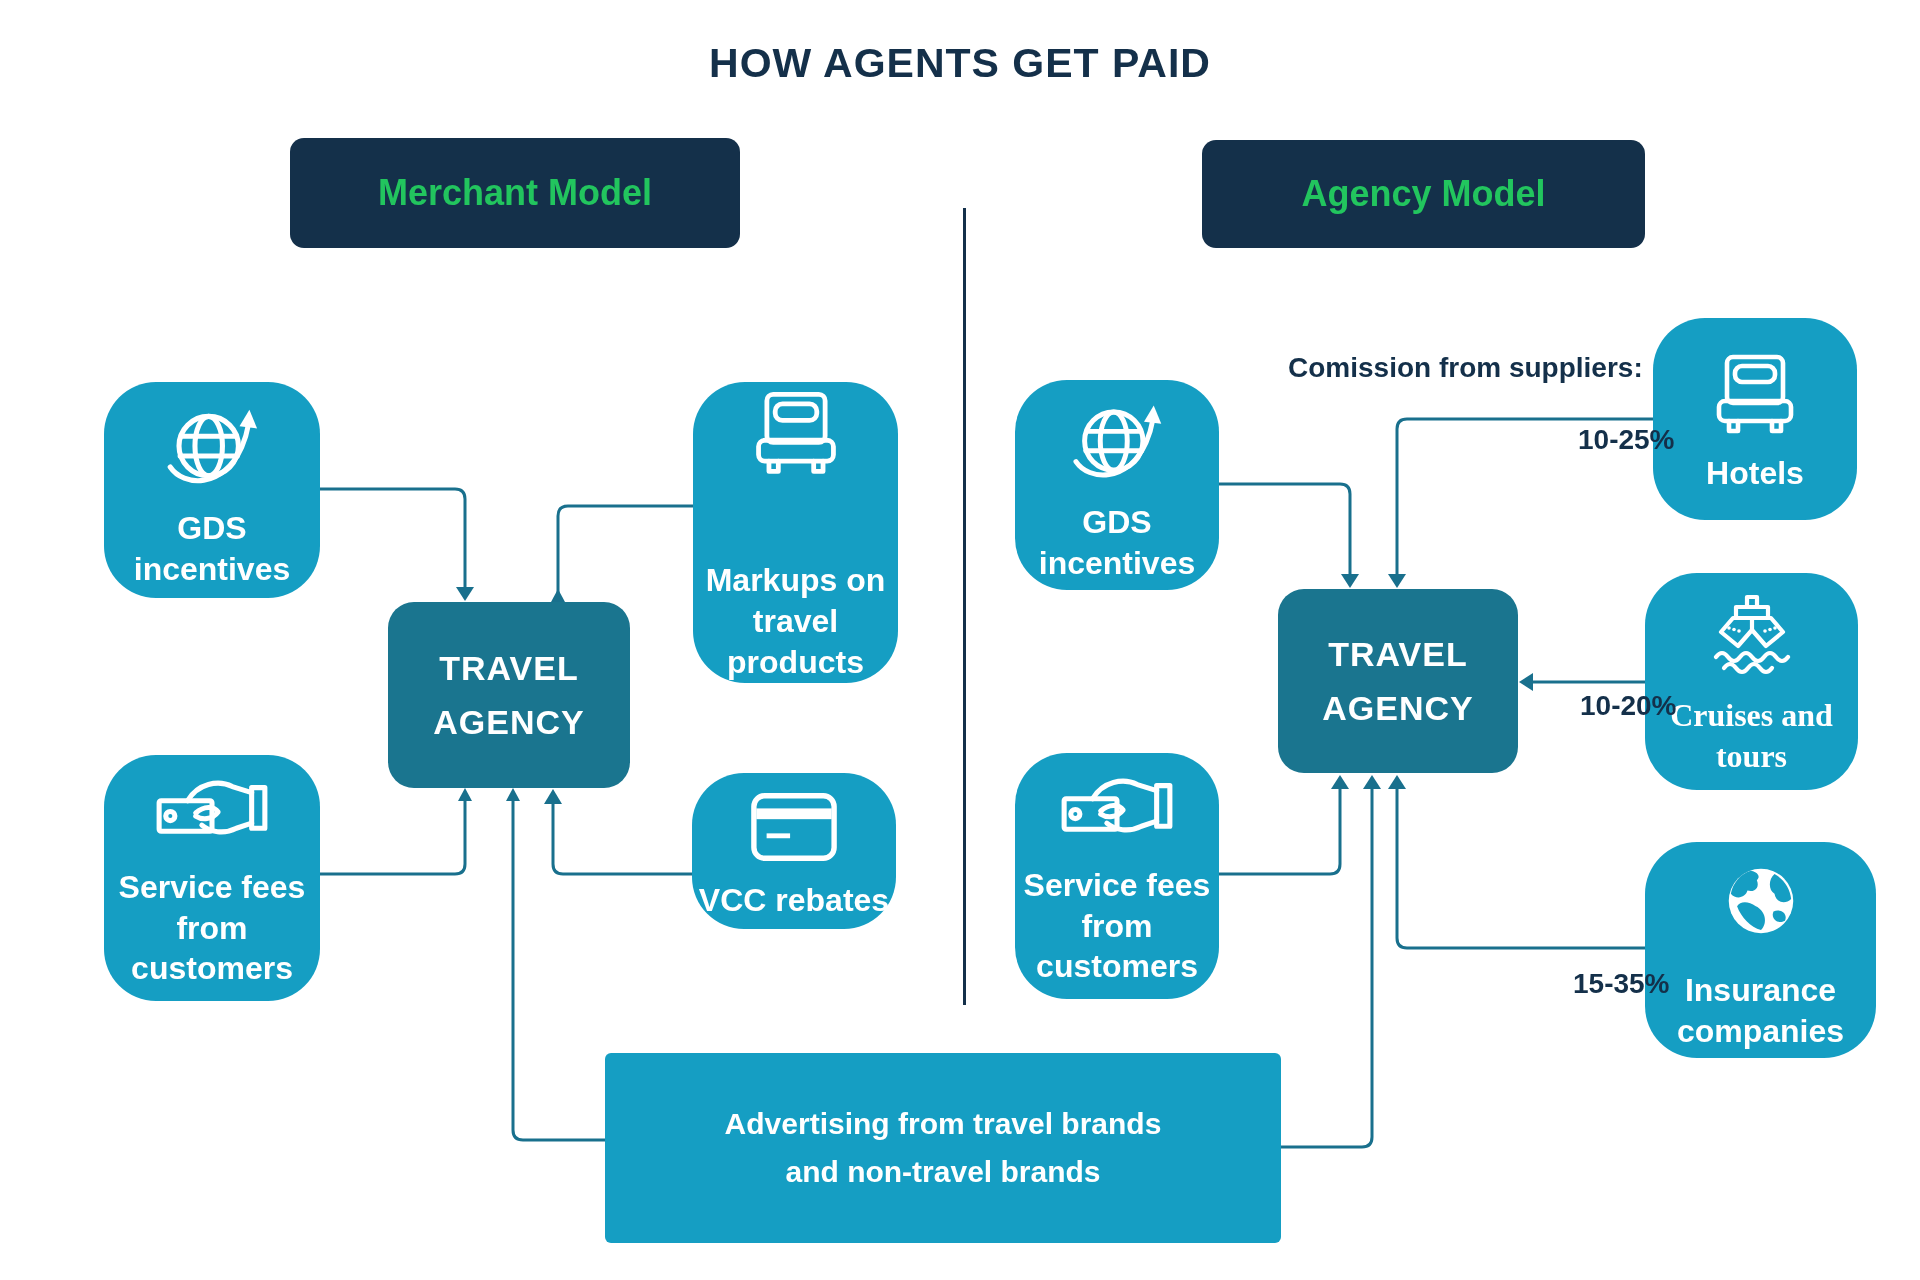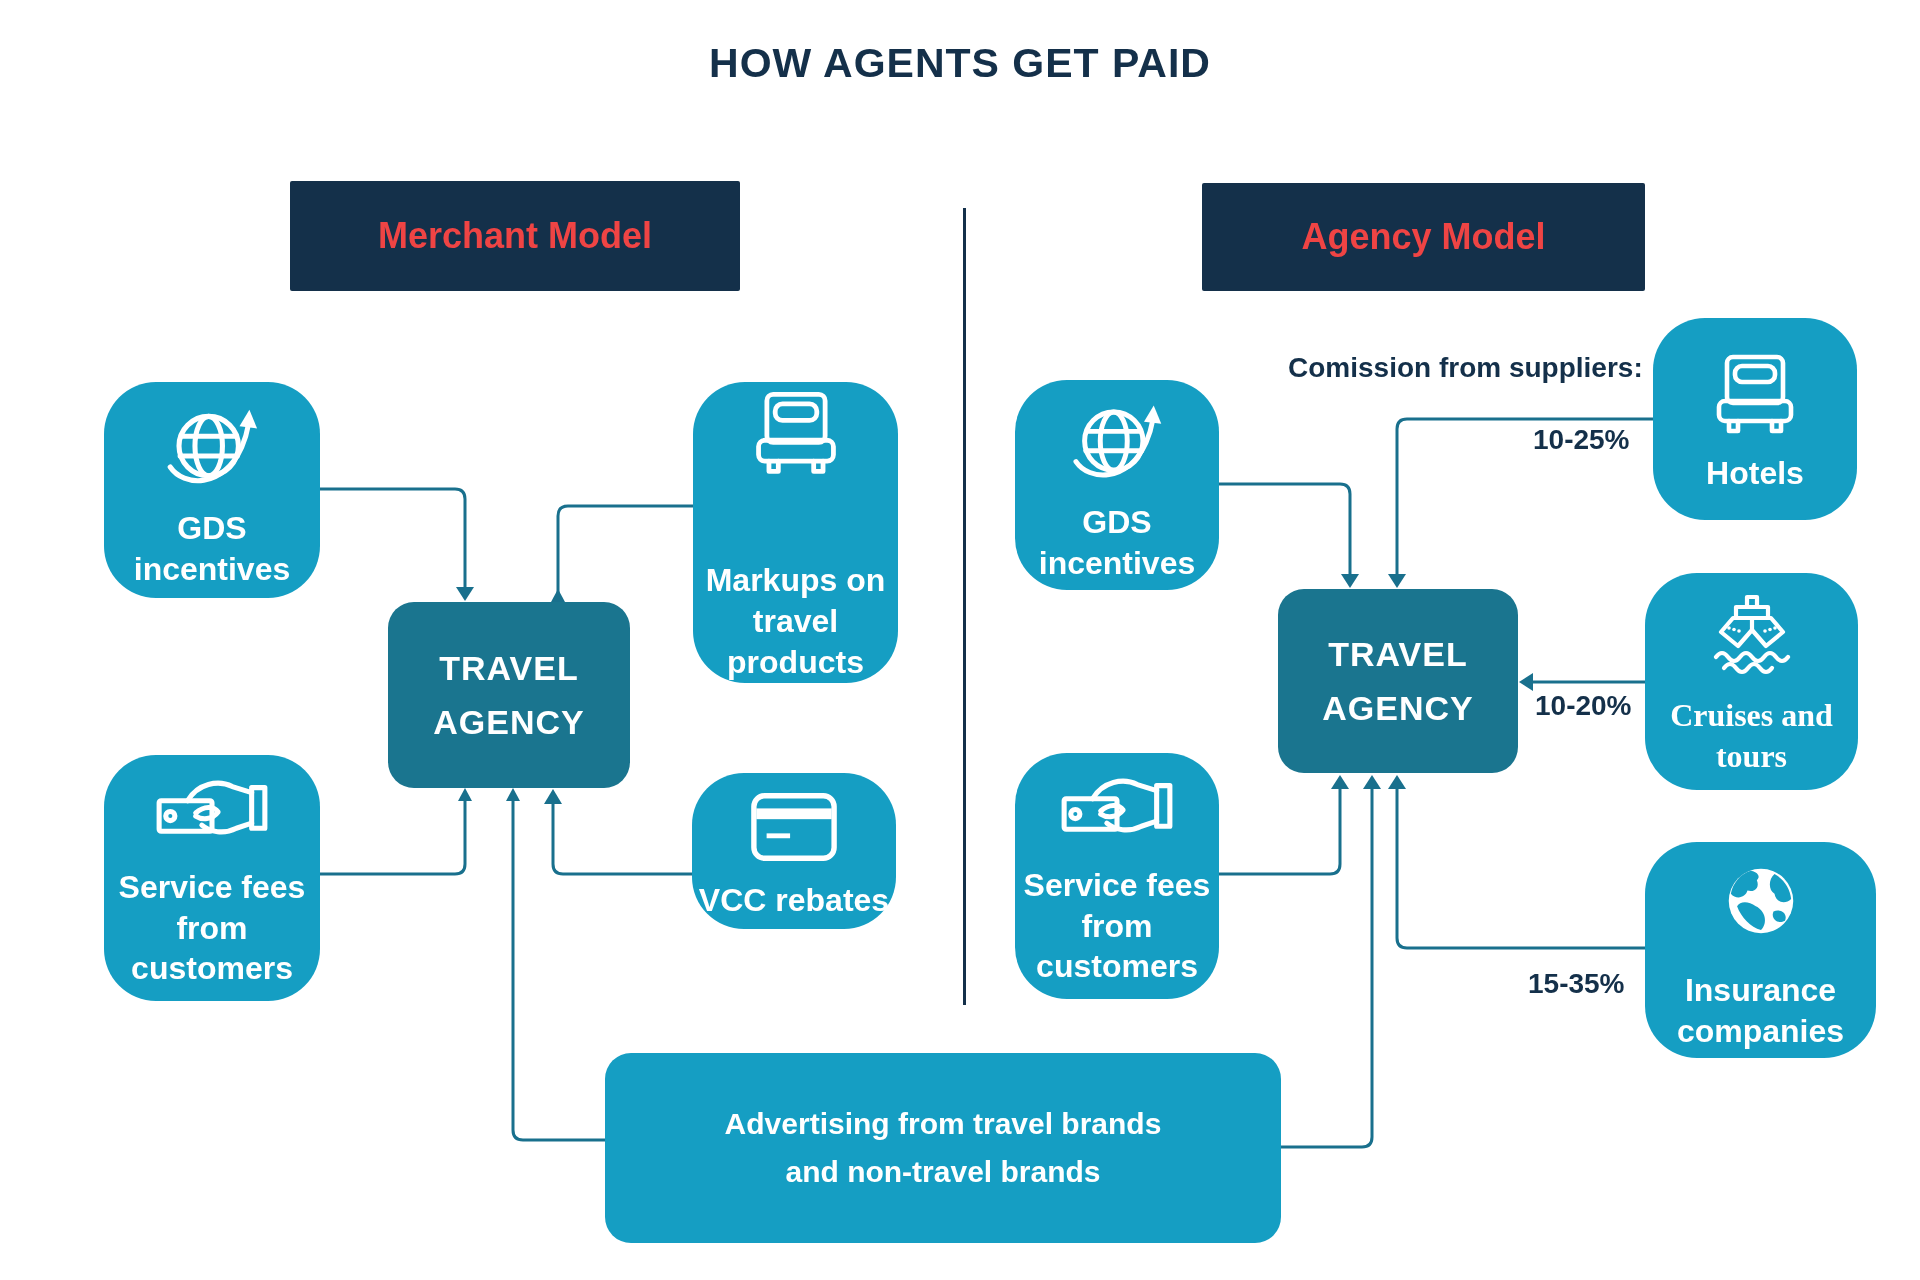--- a/index.html
+++ b/index.html
@@ -12,49 +12,49 @@
   html,body{margin:0;padding:0;background:#fff;}
   .canvas{
     position:relative;width:1920px;height:1280px;background:var(--bg);
     font-family:"Liberation Sans","DejaVu Sans",sans-serif;overflow:hidden;
   }
   .title{
     position:absolute;left:0;top:40px;width:1920px;text-align:center;
     color:var(--navy);font-size:41px;font-weight:bold;letter-spacing:1px;
   }
   .model-header{
-    position:absolute;background:var(--navy);color:#ef4444;border-radius:2px;
+    position:absolute;background:var(--navy);color:#22c55e;border-radius:14px;
     display:flex;align-items:center;justify-content:center;
-    font-size:36px;font-weight:bold;margin-top:43px;
+    font-size:36px;font-weight:bold;
   }
   .hdr-merchant{left:290px;top:138px;width:450px;height:110px;}
   .hdr-agency{left:1202px;top:140px;width:443px;height:108px;}
   .divider{position:absolute;left:963px;top:208px;width:3px;height:797px;background:var(--navy);}
   .src-box{
     position:absolute;background:var(--teal);color:#fff;border-radius:52px;
     display:flex;flex-direction:column;align-items:center;justify-content:center;
     text-align:center;font-weight:bold;
   }
   .src-label{font-size:32px;line-height:1.28;white-space:pre-line;margin-top:8px;}
   .ta-box{
     position:absolute;background:var(--teal-dark);color:#fff;border-radius:26px;
     display:flex;align-items:center;justify-content:center;text-align:center;
     font-size:34px;font-weight:bold;letter-spacing:1px;line-height:1.6;white-space:pre-line;
   }
   .ta-left{left:388px;top:602px;width:242px;height:186px;}
   .ta-right{left:1278px;top:589px;width:240px;height:184px;}
   .ad-box{
     position:absolute;left:605px;top:1053px;width:676px;height:190px;
-    background:var(--teal);color:#fff;border-radius:26px;
+    background:var(--teal);color:#fff;border-radius:6px;
     display:flex;align-items:center;justify-content:center;text-align:center;
     font-size:30px;font-weight:bold;line-height:1.6;white-space:pre-line;
   }
   .navy-label{position:absolute;color:var(--navy);font-weight:bold;}
   .commission{left:1288px;top:352px;font-size:28px;}
-  .pct{font-size:28px;}
+  .pct{font-size:28px;margin-left:45px;}
   .pct-hotels{left:1533px;top:424px;}
   .pct-cruises{left:1535px;top:690px;}
   .pct-insurance{left:1528px;top:968px;}
   .connectors{position:absolute;left:0;top:0;}
   .connector{stroke:var(--line);stroke-width:3;fill:none;}
   .arrow{fill:var(--line);}
   .ic{display:block;}
   .land{fill:var(--teal);}
   .box-gds-m{left:104px;top:382px;width:216px;height:216px;}
   .box-markups{left:693px;top:382px;width:205px;height:301px;justify-content:space-between;}

